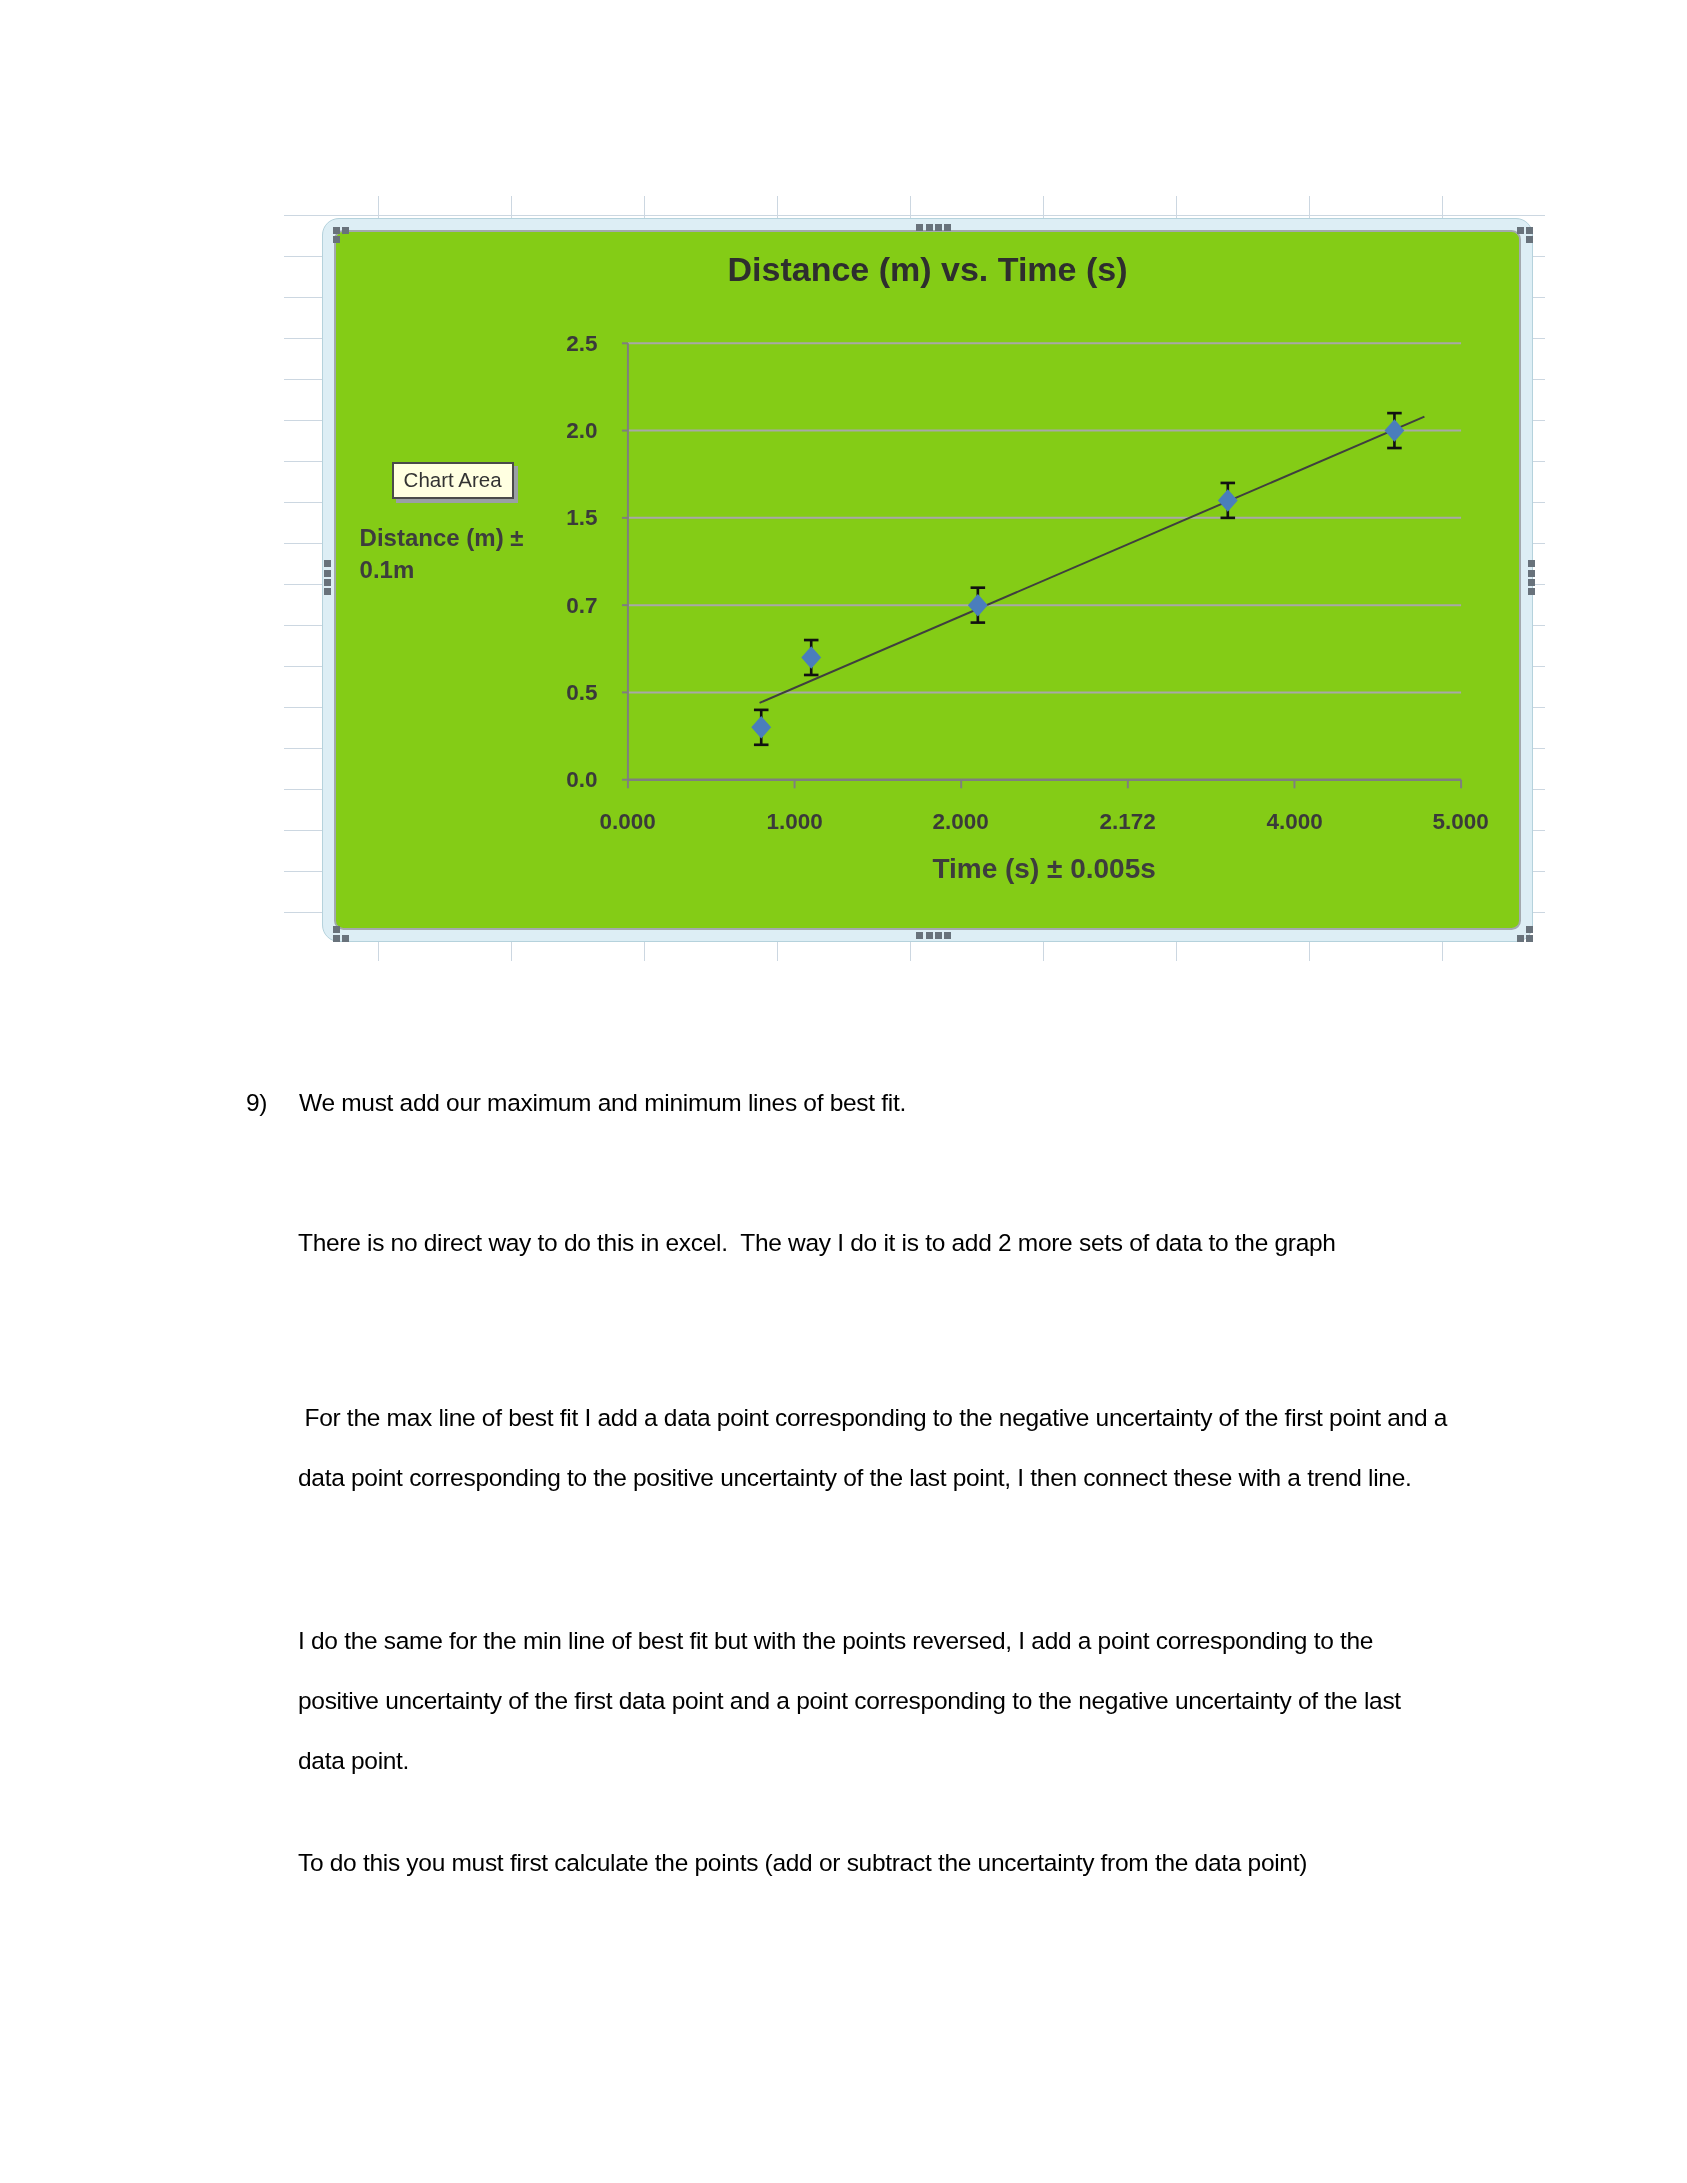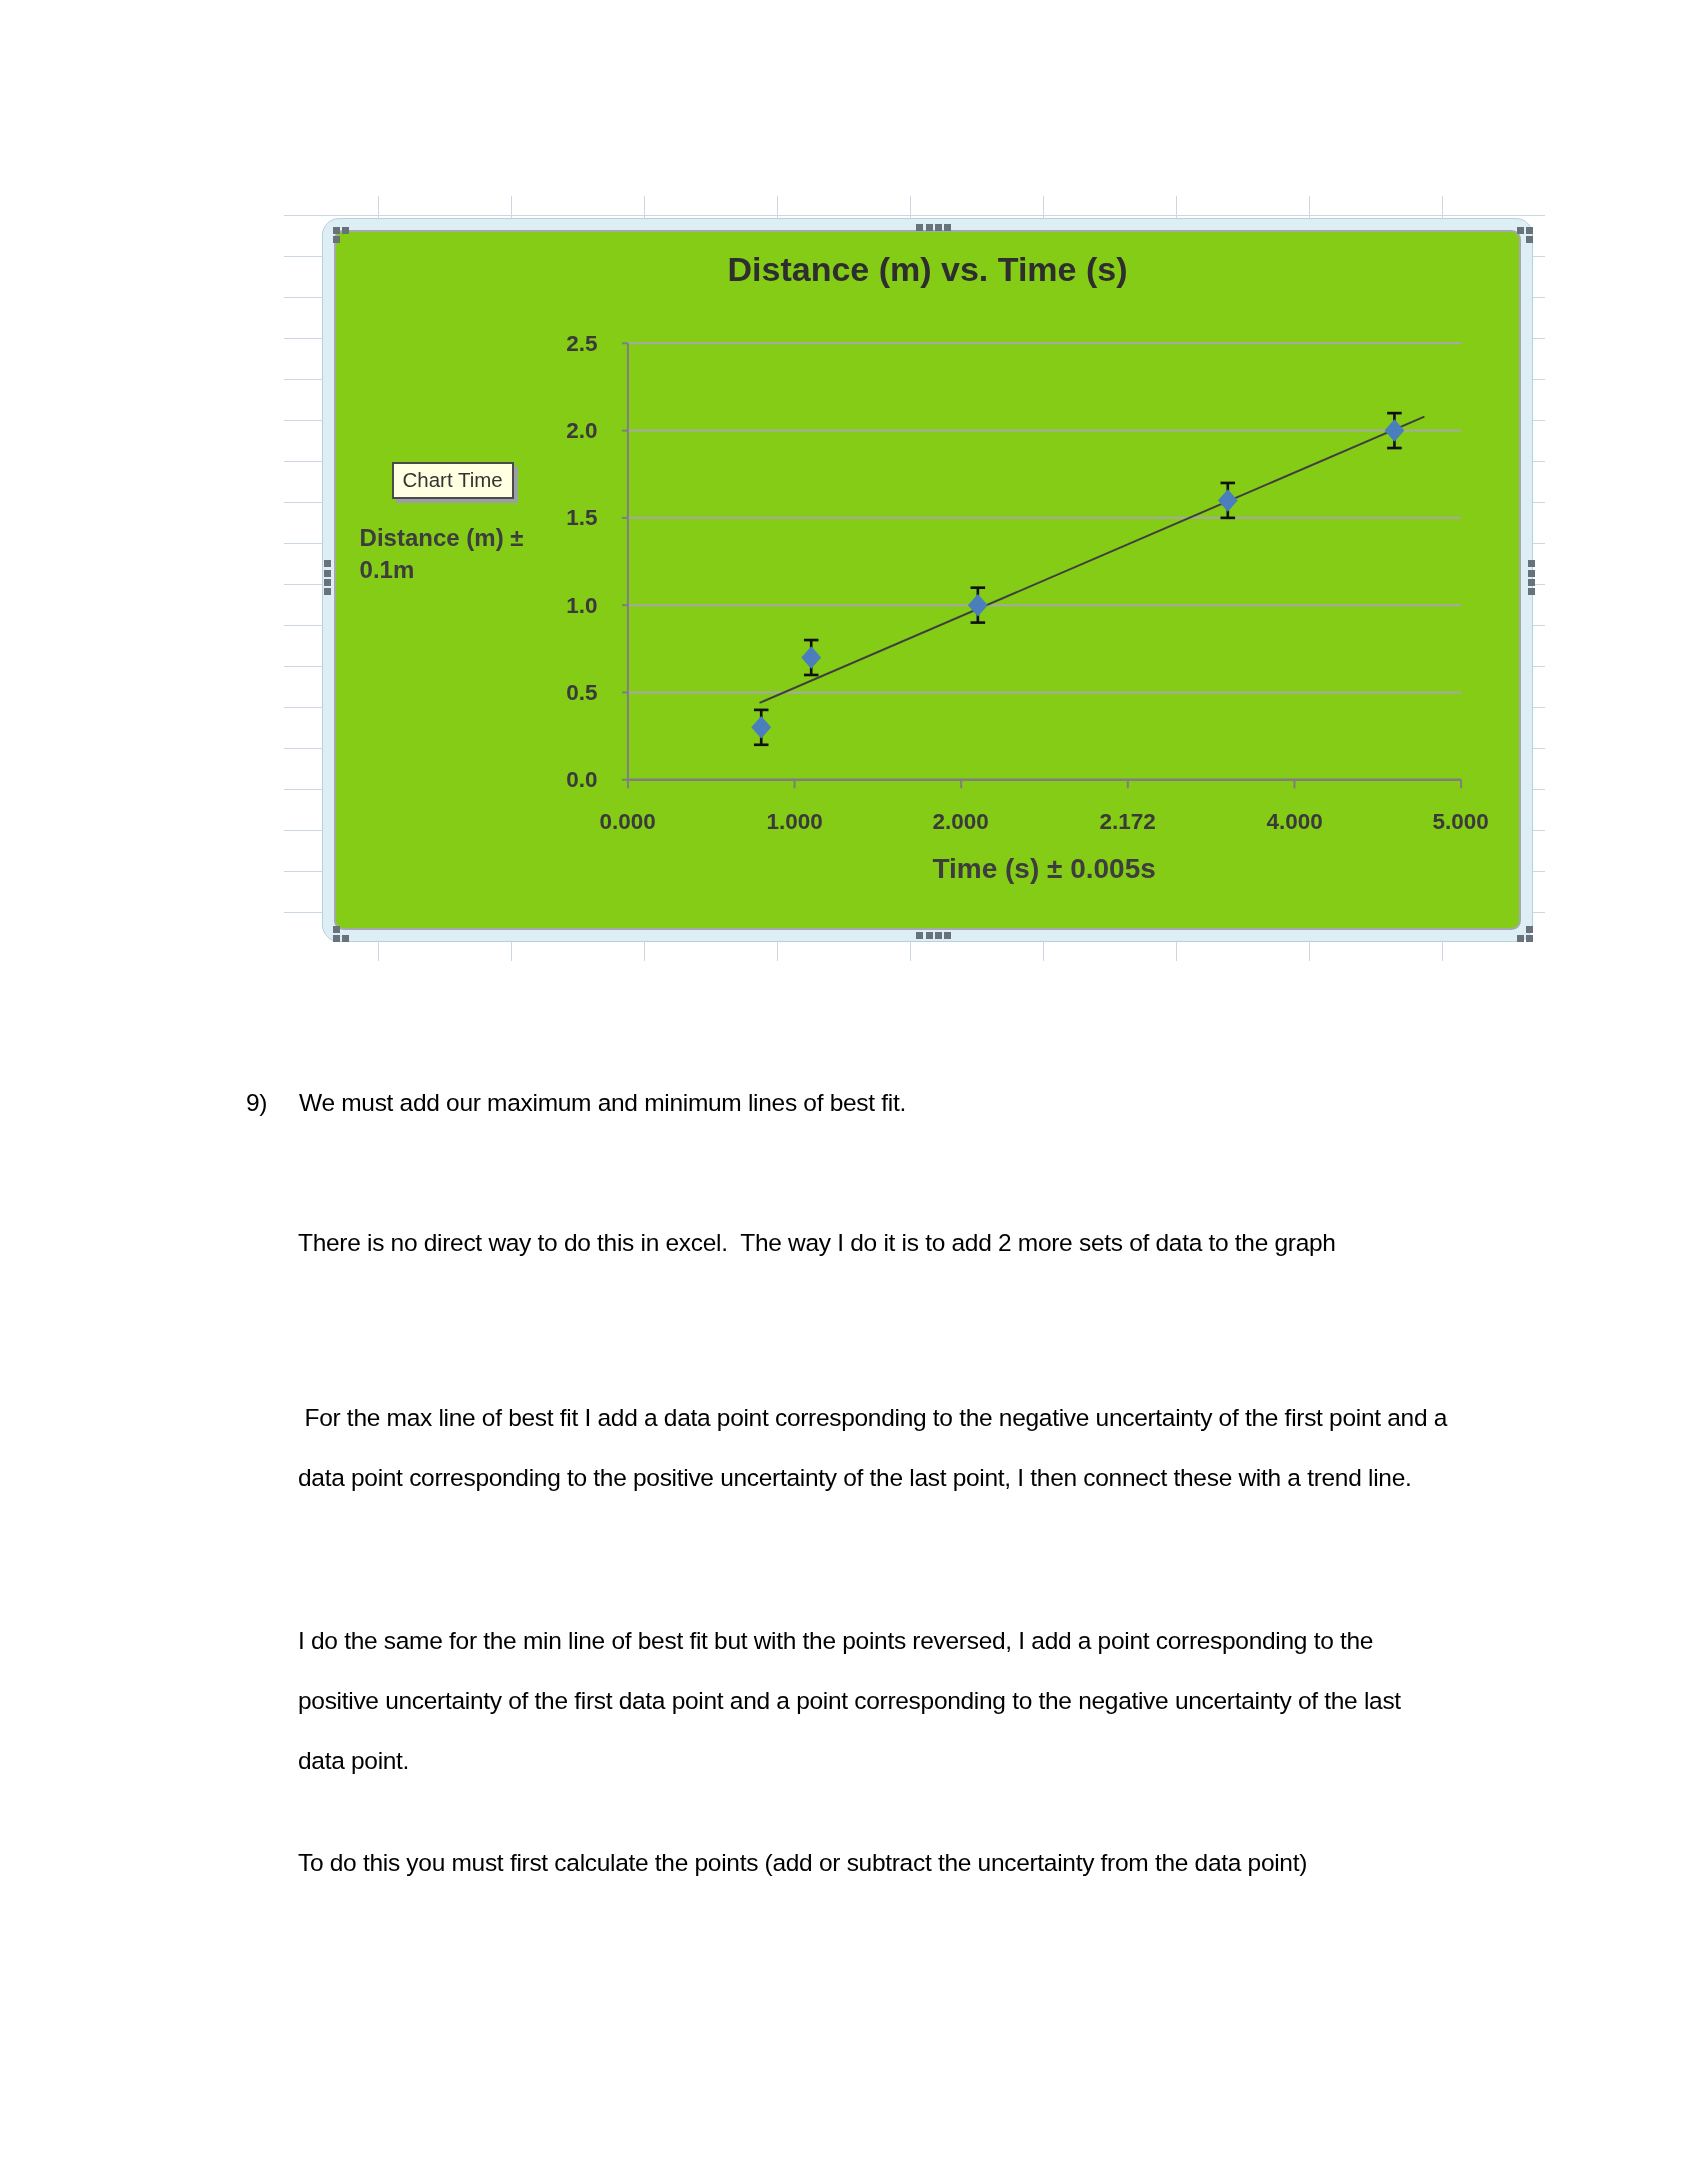--- a/index.html
+++ b/index.html
@@ -69,21 +69,21 @@
 </style>
 </head>
 <body>
 
 <div class="sheet"></div>
 
 <div class="chart-obj" id="chart-obj">
   <div class="chart-inner">
     <div class="chart-title">Distance (m) vs. Time (s)</div>
     <div class="tooltip">
-      <span>Chart Time</span>
+      <span>Chart Area</span>
     </div>
     <div class="yaxis-title">
       <div>Distance (m) ±</div>
       <div>0.1m</div>
     </div>
     <svg id="plot-svg" viewBox="0 0 1290 690">
         <line x1="6" y1="675" x2="15" y2="675" stroke="#7f7f7f" stroke-width="3"></line>
         <line x1="15" y1="543" x2="1275" y2="543" stroke="#a8a8a8" stroke-width="3"></line>
         <line x1="6" y1="543" x2="15" y2="543" stroke="#7f7f7f" stroke-width="3"></line>
         <line x1="15" y1="411" x2="1275" y2="411" stroke="#a8a8a8" stroke-width="3"></line>
@@ -120,21 +120,21 @@
         <line x1="911.2" y1="278.99999999999994" x2="933.2" y2="278.99999999999994" stroke="#111111" stroke-width="4"></line>
         <path d="M 922.2 235.59999999999997 L 937.2 252.59999999999997 L 922.2 269.59999999999997 L 907.2 252.59999999999997 Z" fill="#4a7ebc"></path>
         <line x1="1174.1999999999998" y1="120.6" x2="1174.1999999999998" y2="173.4" stroke="#111111" stroke-width="4"></line>
         <line x1="1163.1999999999998" y1="120.6" x2="1185.1999999999998" y2="120.6" stroke="#111111" stroke-width="4"></line>
         <line x1="1163.1999999999998" y1="173.4" x2="1185.1999999999998" y2="173.4" stroke="#111111" stroke-width="4"></line>
         <path d="M 1174.1999999999998 130 L 1189.1999999999998 147 L 1174.1999999999998 164 L 1159.1999999999998 147 Z" fill="#4a7ebc"></path>
       </svg>
     <div id="tick-labels">
         <div class="ytick" style="top: 533px;">0.0</div>
         <div class="ytick" style="top: 446px;">0.5</div>
-        <div class="ytick" style="top: 359px;">1.0</div>
+        <div class="ytick" style="top: 359px;">0.7</div>
         <div class="ytick" style="top: 271px;">1.5</div>
         <div class="ytick" style="top: 184px;">2.0</div>
         <div class="ytick" style="top: 97px;">2.5</div>
         <div class="xtick" style="left: 239px;">0.000</div>
         <div class="xtick" style="left: 406px;">1.000</div>
         <div class="xtick" style="left: 572px;">2.000</div>
         <div class="xtick" style="left: 739px;">2.172</div>
         <div class="xtick" style="left: 906px;">4.000</div>
         <div class="xtick" style="left: 1072px;">5.000</div>
       </div>

